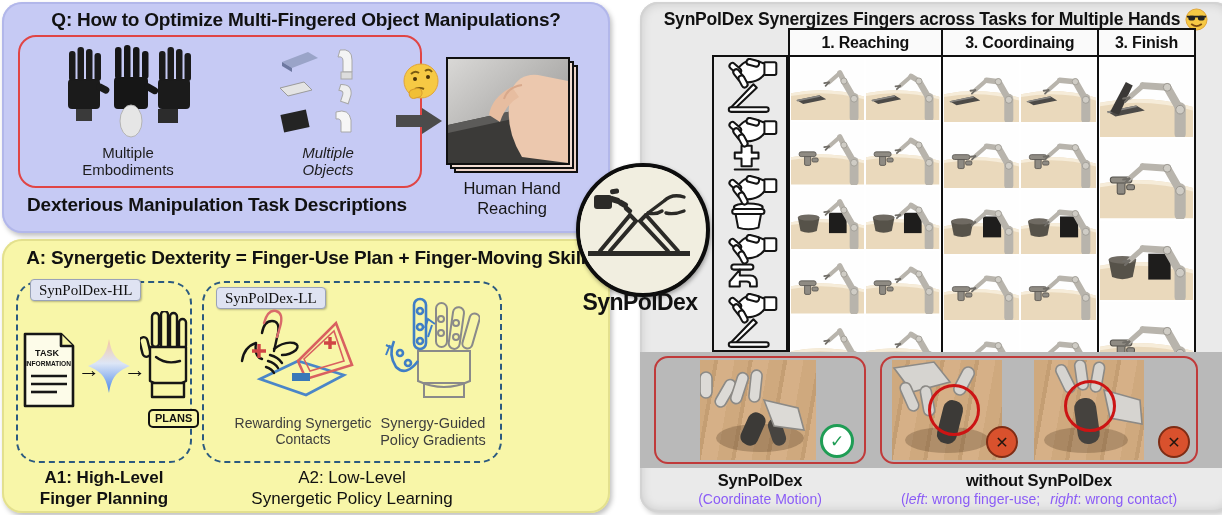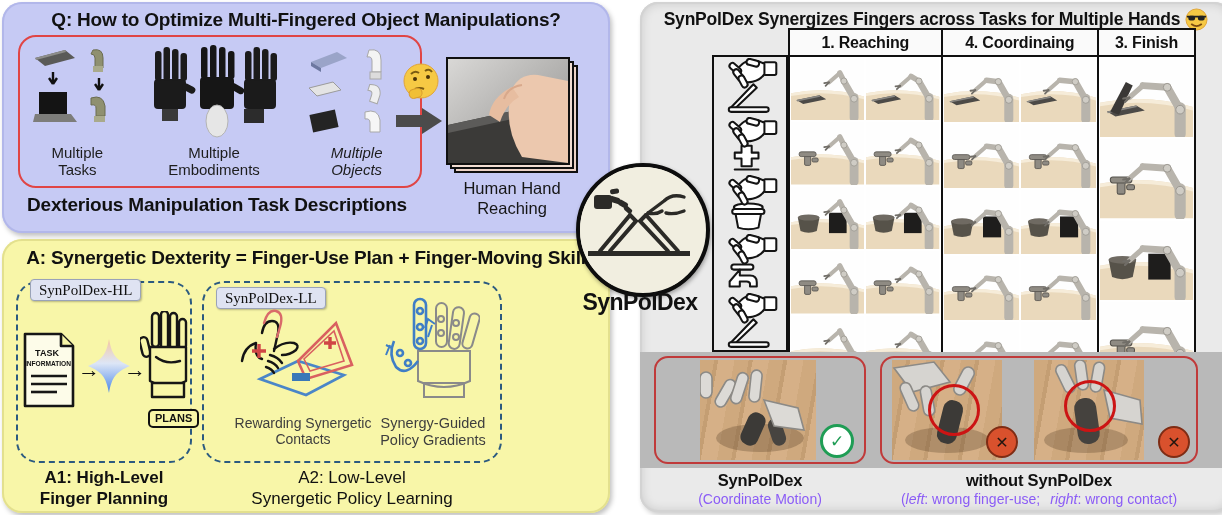--- a/index.html
+++ b/index.html
@@ -99,37 +99,20 @@
 </style>
 </head>
 <body>
 
 <div class="canvas">
 
   <div class="abs panel-q">
     <div class="abs q-title ctr">Q: How to Optimize Multi-Fingered Object Manipulations?</div>
 
     <div class="abs q-redbox">
-      <div class="qgroup">
-        <div class="art">
-          <svg width="88" height="96" viewBox="0 0 88 96">
-            <polygon points="2,12 32,4 42,12 12,20" fill="#5a5a58"></polygon>
-            <polygon points="2,12 32,4 33,6 3,14" fill="#8d8d8a"></polygon>
-            <path d="M20,26 v12 m0,0 l-4,-6 m4,6 l4,-6" stroke="#111" stroke-width="2.4" fill="none"></path>
-            <rect x="6" y="46" width="28" height="22" fill="#141414"></rect>
-            <polygon points="2,68 38,68 44,76 0,76" fill="#7d7d7a"></polygon>
-            <path d="M60,4 q10,-2 10,8 v10 h-8 v-10 q0,-4 -4,-4 z" fill="#8f9070" stroke="#6b6c50" stroke-width="1"></path>
-            <rect x="60" y="20" width="10" height="6" fill="#a9aa8c"></rect>
-            <path d="M66,32 v12 m0,0 l-4,-6 m4,6 l4,-6" stroke="#111" stroke-width="2.4" fill="none"></path>
-            <path d="M58,52 q12,-4 14,8 v10 h-9 v-8 q0,-4 -5,-3 z" fill="#8f9070" stroke="#6b6c50" stroke-width="1"></path>
-            <rect x="61" y="70" width="11" height="6" fill="#a9aa8c"></rect>
-          </svg>
-        </div>
-        <div class="qlabel" style="width:70px;">Multiple Tasks</div>
-      </div>
 
       <div class="qgroup">
         <div class="art">
           <svg width="132" height="98" viewBox="0 0 132 98">
             <g fill="#1b1b1b">
               <rect x="6" y="34" width="32" height="30" rx="4"></rect>
               <rect x="7" y="6" width="6.5" height="30" rx="3"></rect>
                 <rect x="15.5" y="2" width="6.5" height="34" rx="3"></rect>
               <rect x="24" y="4" width="6.5" height="32" rx="3"></rect>
                 <rect x="32.5" y="8" width="6.5" height="28" rx="3"></rect>
@@ -677,21 +660,21 @@
                 <circle cx="78" cy="34" r="4.5" fill="#cfccc5" stroke="#96938c"></circle>
                 <g stroke="#716e68" stroke-width="2.6" stroke-linecap="round">
                   <path d="M50.5,41 l-5,5"></path>
                   <path d="M50.5,41 l-7,1"></path>
                 </g>
               </svg>
             </div>
           </div>
         </div>
         <div class="rcol rcol-sep" style="width: 158px;">
-          <div class="rhead">4. Coordinaing</div>
+          <div class="rhead">3. Coordinaing</div>
           <div class="rcell">
             <div class="scene">
               <svg viewBox="0 0 108 92" preserveAspectRatio="none">
                 <rect width="108" height="92" fill="#fefefe"></rect>
                 <path d="M0,52 Q54,41 108,57 L108,92 L0,92 Z" fill="#ead9bc"></path>
                 <path d="M0,52 Q54,41 108,57 L108,61 Q54,46 0,56 Z" fill="#f6ecd9"></path>
                 <polygon points="8,62 42,55 52,61 18,68" fill="#4c4a47"></polygon>
                 <polygon points="8,62 42,55 43,57 9,64" fill="#8a8884"></polygon>
                 <g stroke="#b8b4ac" fill="none" stroke-linecap="round">
                   <path d="M93,88 L93,58" stroke-width="13"></path>

